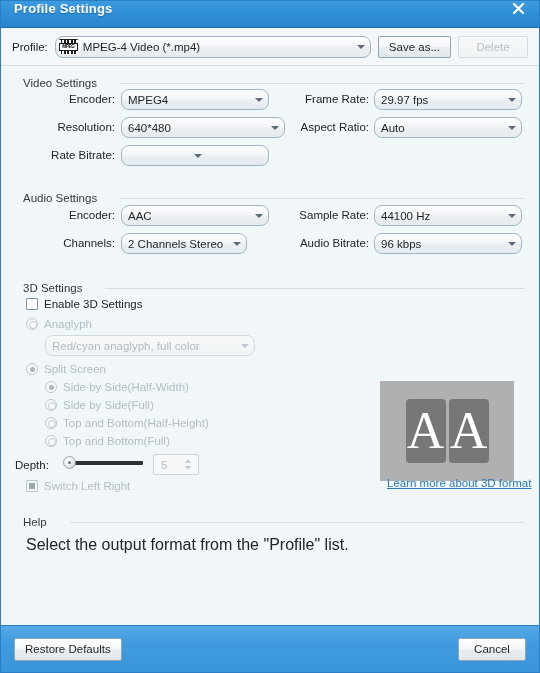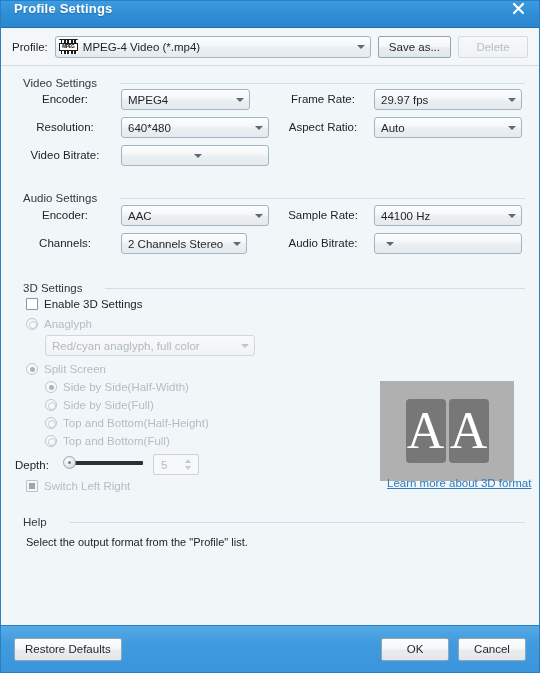--- a/index.html
+++ b/index.html
@@ -60,21 +60,21 @@
     align-items: center;
     padding: 0 11px;
     gap: 7px;
   }
   #profile-label { font-size: 11.5px; color: #20252b; }
 
   .combo {
     height: 21px;
     background: linear-gradient(to bottom, #fdfefe 0%, #f3f6f8 48%, #eceff2 52%, #e6eaee 100%);
     border: 1px solid #9fb6c6;
-    border-radius: 3px;
+    border-radius: 8px;
     display: flex;
     align-items: center;
     position: relative;
     padding: 0 0 0 6px;
     font-size: 11.5px;
     color: #1d2328;
     cursor: pointer;
     user-select: none;
   }
   .combo .combo-text {
@@ -193,21 +193,21 @@
   .group-rule {
     flex: 1 1 auto;
     height: 1px;
     background: #d2dde5;
   }
 
   .field-label {
     position: absolute;
     font-size: 11.5px;
     color: #20252b;
-    text-align: center;
+    text-align: right;
     white-space: nowrap;
   }
   .field-combo {
     position: absolute;
     height: 21px;
   }
 
   
   .ckbox {
     width: 12px; height: 12px;
@@ -356,21 +356,21 @@
     position: absolute;
     font-size: 11.5px;
     color: #2a7bbd;
     text-decoration: underline;
     cursor: pointer;
     white-space: nowrap;
   }
 
   #help-text {
     position: absolute;
-    font-size: 11px;
+    font-size: 16px;
     color: #20252b;
   }
 
   
   #footer {
     flex: 0 0 auto;
     height: 47px;
     background: linear-gradient(to bottom, #56a9e4 0%, #3f9ade 40%, #3b95da 100%);
     border-top: 1px solid #2a7fc4;
     display: flex;
@@ -417,32 +417,32 @@
   <div id="body">
 
     <div class="group" style="top:10px;">
       <div class="group-header">
         <span class="group-title">Video Settings</span>
         <span class="group-rule"></span>
       </div>
     </div>
 
     <div class="field-label" style="left:14px; width:100px; top:27px;">Encoder:</div>
-    <div class="combo field-combo" style="left:120px; width:129px; top:23px;">
+    <div class="combo field-combo" style="left:120px; width:148px; top:23px;">
       <span class="combo-text">MPEG4</span>
       <span class="arrow"></span>
     </div>
 
     <div class="field-label" style="left:14px; width:100px; top:55px;">Resolution:</div>
-    <div class="combo field-combo" style="left:120px; width:148px; top:51px;">
+    <div class="combo field-combo" style="left:120px; width:164px; top:51px;">
       <span class="combo-text">640*480</span>
       <span class="arrow"></span>
     </div>
 
-    <div class="field-label" style="left:14px; width:100px; top:83px;">Video Bitrate:</div>
+    <div class="field-label" style="left:14px; width:100px; top:83px;">Rate Bitrate:</div>
     <div class="combo field-combo" style="left:120px; width:148px; top:79px;flex-direction:column;">
       <span class="combo-text">1200 kbps</span>
       <span class="arrow"></span>
     </div>
 
     <div class="field-label" style="left:276px; width:92px; top:27px;">Frame Rate:</div>
     <div class="combo field-combo" style="left:373px; width:148px; top:23px;">
       <span class="combo-text">29.97 fps</span>
       <span class="arrow"></span>
     </div>
@@ -473,20 +473,21 @@
     </div>
 
     <div class="field-label" style="left:276px; width:92px; top:143px;">Sample Rate:</div>
     <div class="combo field-combo" style="left:373px; width:148px; top:139px;">
       <span class="combo-text">44100 Hz</span>
       <span class="arrow"></span>
     </div>
 
     <div class="field-label" style="left:276px; width:92px; top:171px;">Audio Bitrate:</div>
     <div class="combo field-combo" style="left:373px; width:148px; top:167px;">
+      <span class="combo-text">96 kbps</span>
       <span class="arrow"></span>
     </div>
 
     <div class="group" style="top:215px;">
       <div class="group-header">
         <span class="group-title">3D Settings</span>
         <span class="group-rule"></span>
       </div>
     </div>
 
@@ -559,17 +560,16 @@
       </div>
     </div>
 
     <div id="help-text" style="left:25px; top:470px;">Select the output format from the "Profile" list.</div>
 
   </div>
 
   <div id="footer">
     <div class="btn" id="restore-btn">Restore Defaults</div>
     <div class="spacer"></div>
-    <div class="btn" id="ok-btn">OK</div>
     <div class="btn" id="cancel-btn">Cancel</div>
   </div>
 
 </div>
 
 </body></html>

